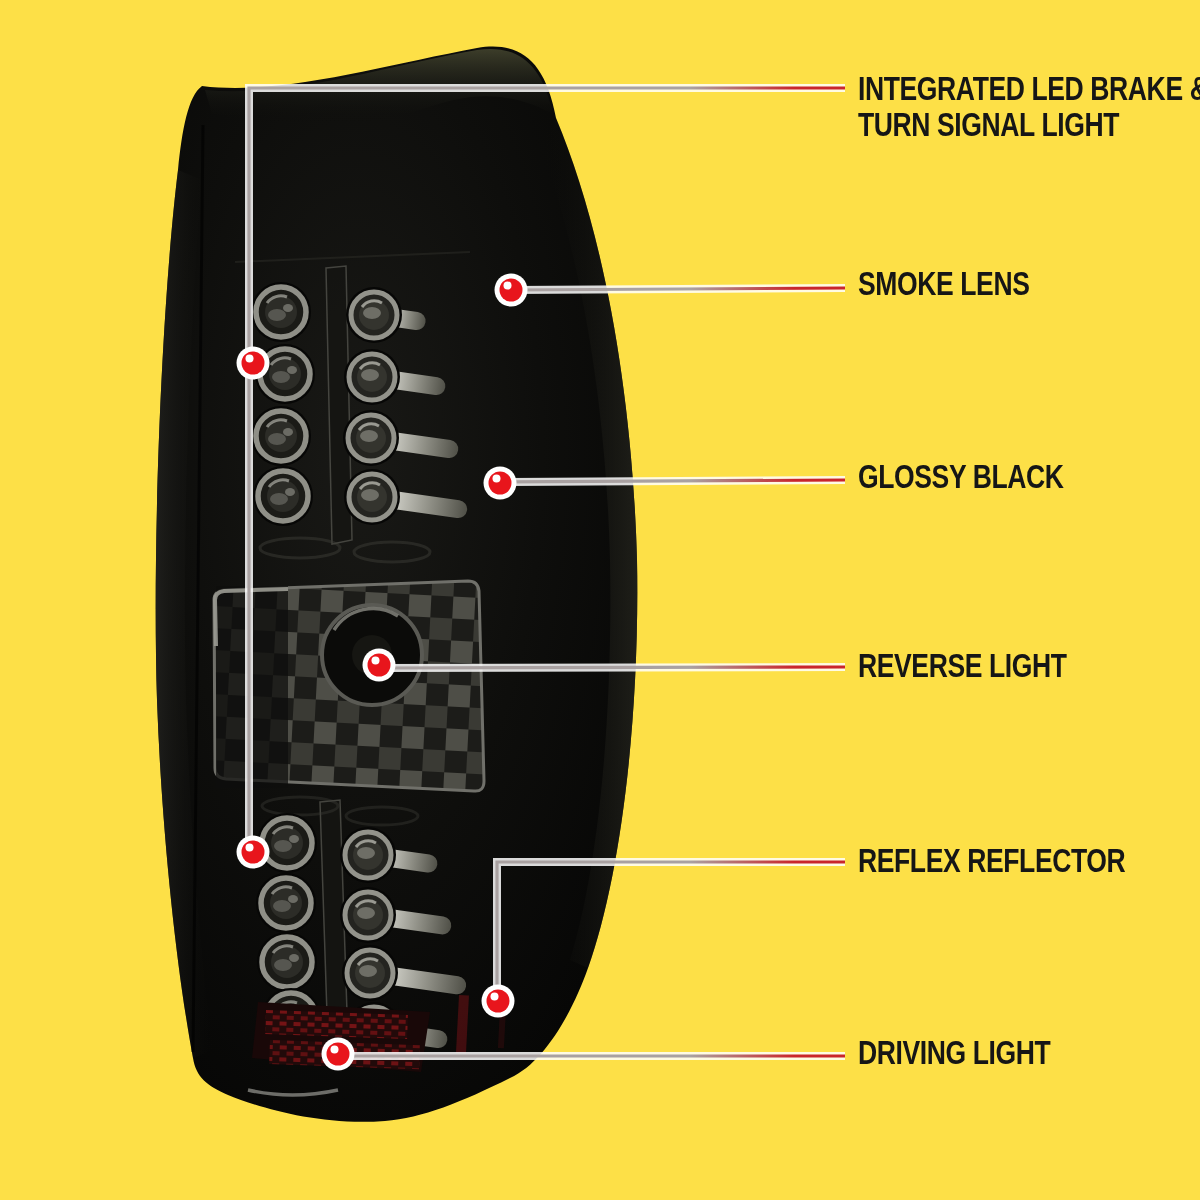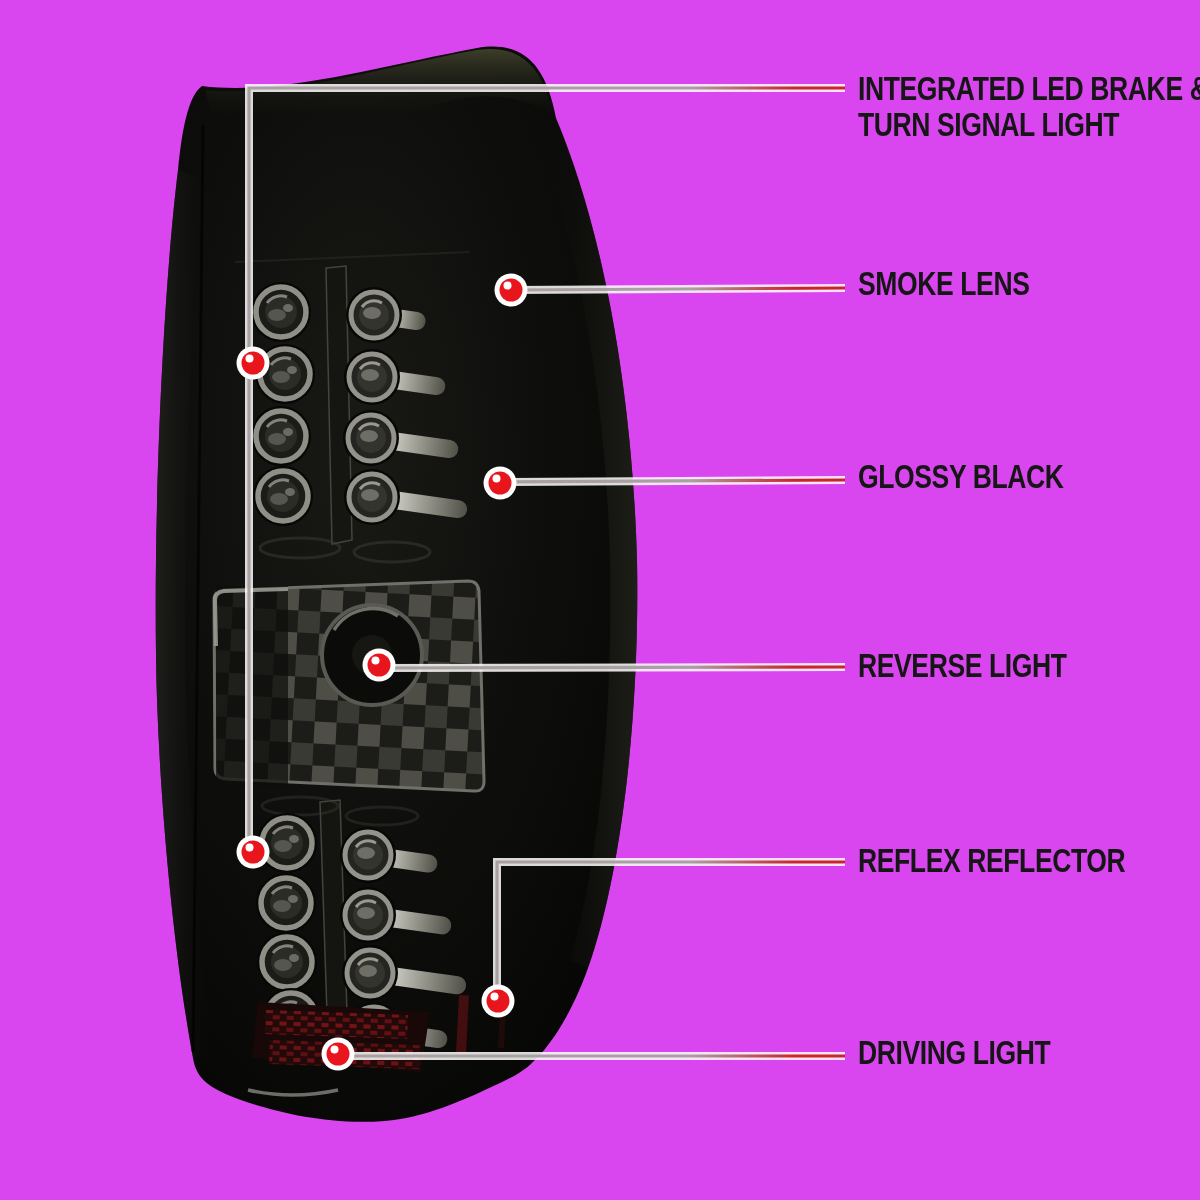--- a/index.html
+++ b/index.html
@@ -1,18 +1,18 @@
 <!DOCTYPE html>
 <html><head>
 <meta charset="utf-8">
 <style>
   html,body{margin:0;padding:0;background:#ffffff;}
   .stage{
     position:relative;width:1200px;height:1200px;overflow:hidden;
-    background:#d946ef;font-family:"Liberation Sans", sans-serif;
+    background:#fde047;font-family:"Liberation Sans", sans-serif;
   }
   .scene-svg{position:absolute;left:0;top:0;width:1200px;height:1200px;display:block;}
   .callout-label{
     position:absolute;left:858px;
     color:#161616;font-weight:700;font-size:34px;line-height:36px;
     letter-spacing:-0.5px;white-space:nowrap;
     transform:scaleX(0.78);transform-origin:left top;
   }
   .callout-label .ln{white-space:nowrap;}
 </style>

